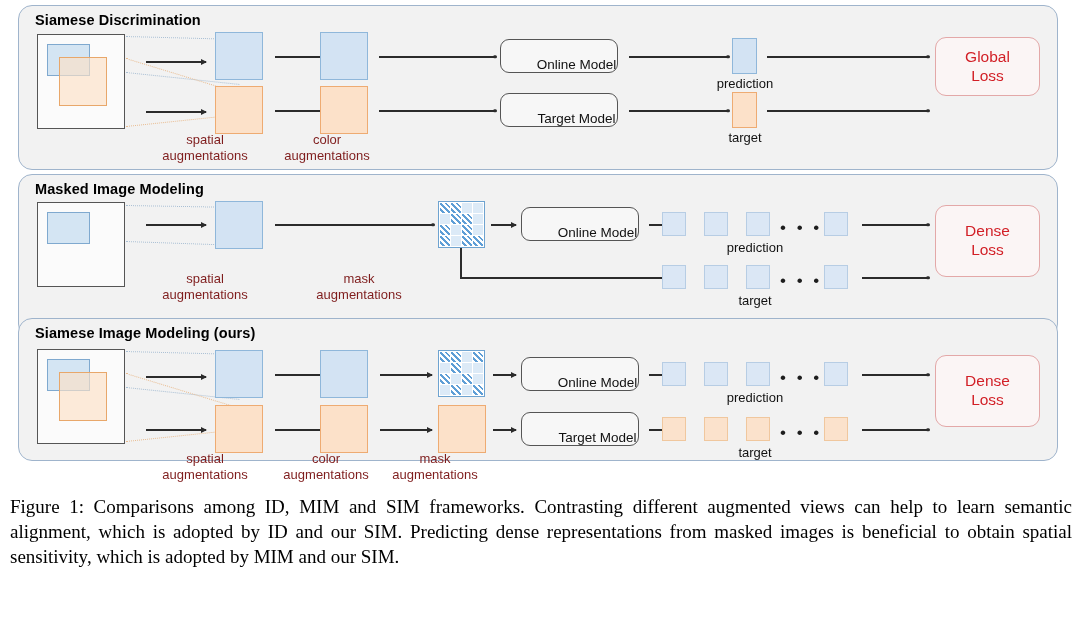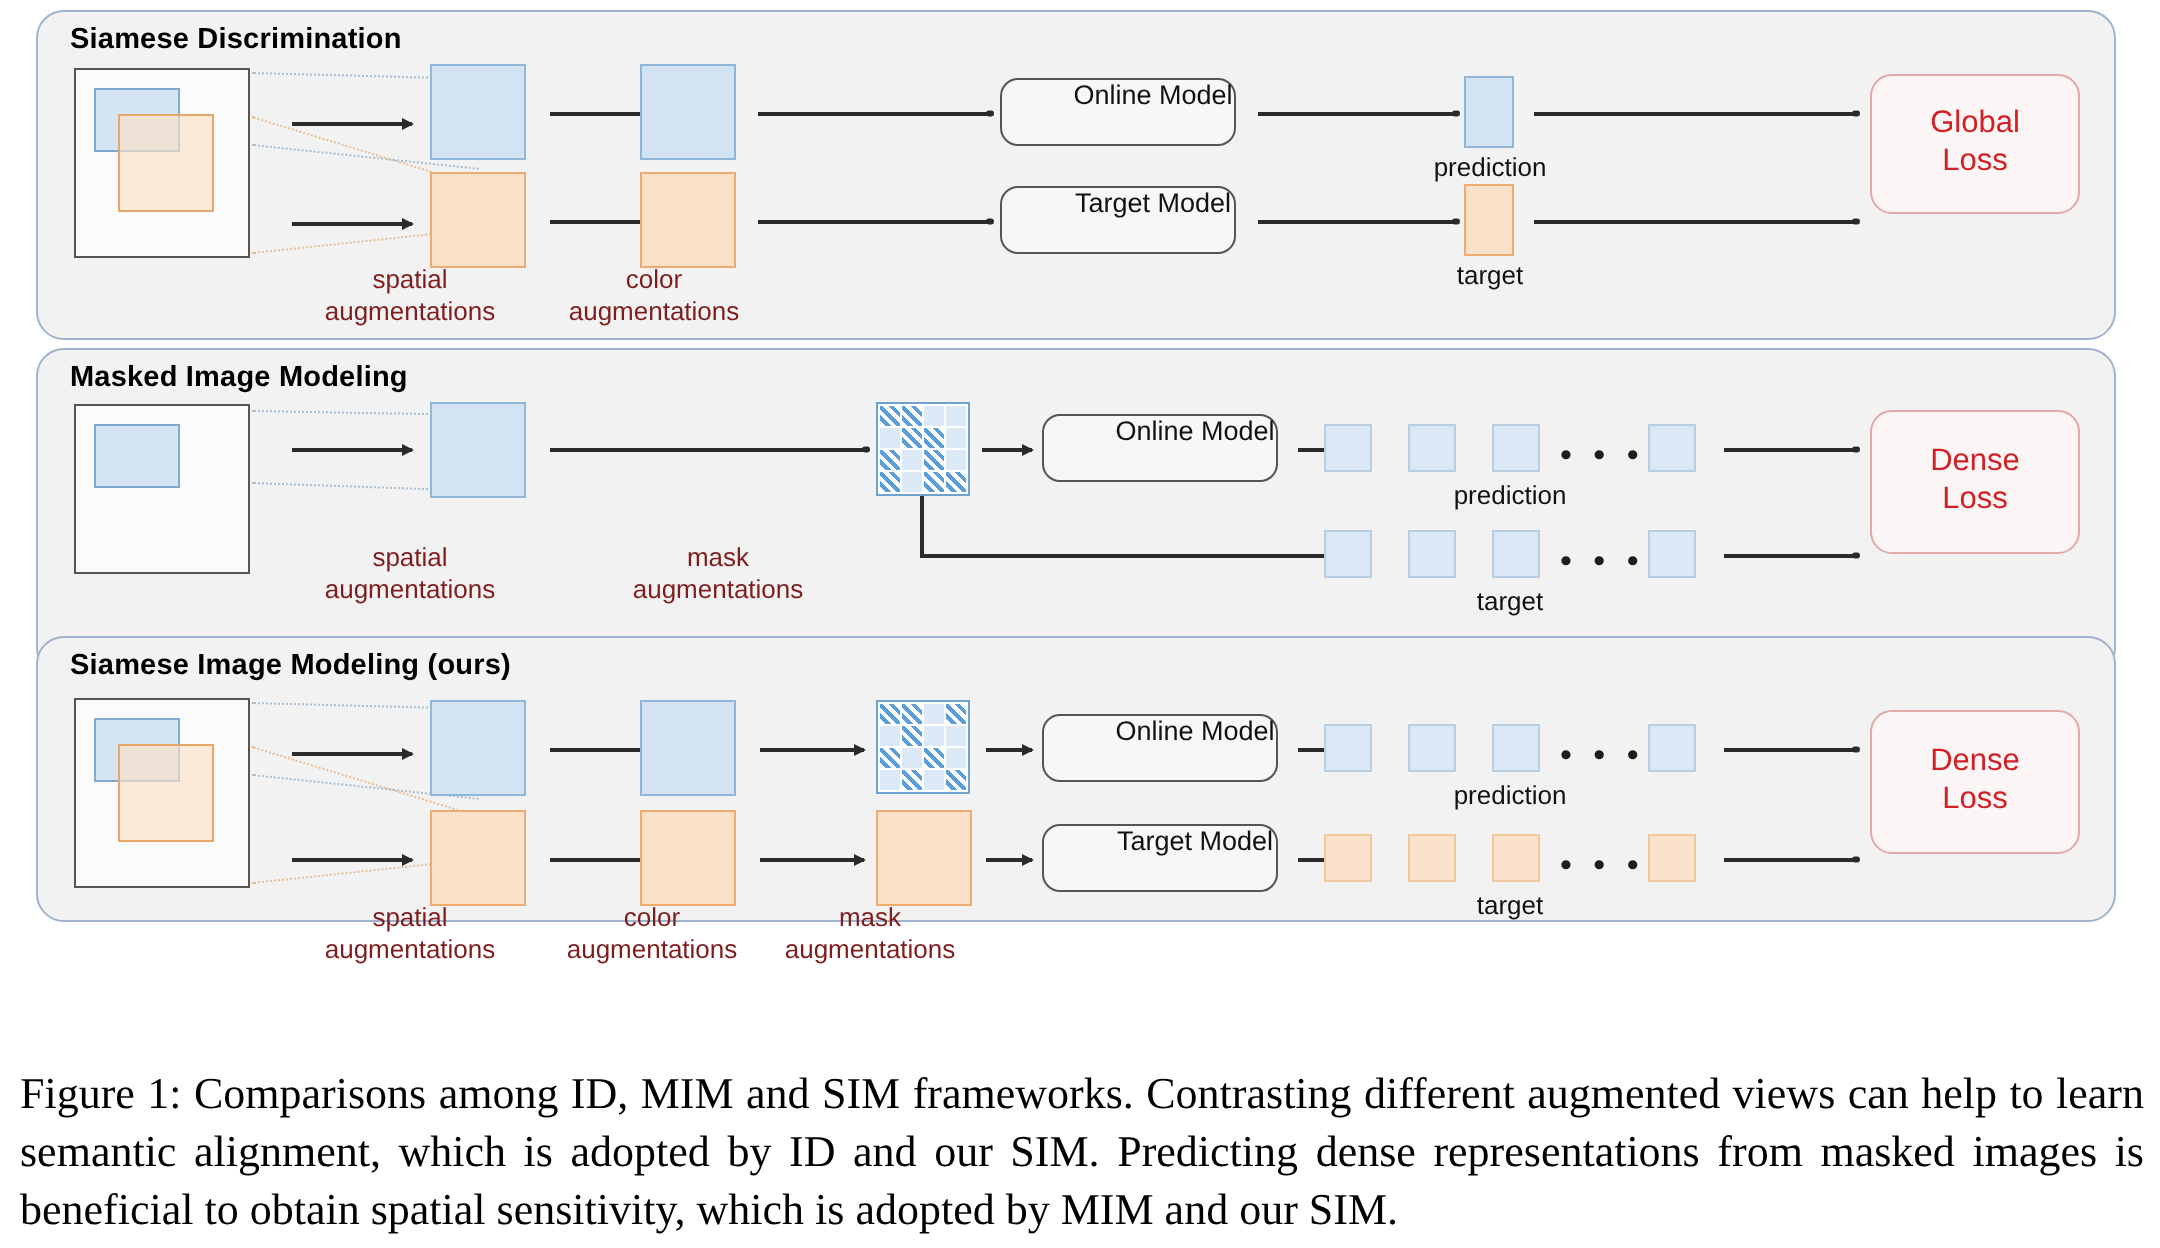--- a/index.html
+++ b/index.html
@@ -33,21 +33,21 @@
   .dots{position:absolute;font-size:17px;letter-spacing:3px;color:#1d1d1d;line-height:1;font-family:"Liberation Sans",sans-serif;}
 
   
   .maskgrid{position:absolute;display:grid;grid-template-columns:repeat(4,1fr);grid-template-rows:repeat(4,1fr);
             box-sizing:border-box;border:1.2px solid #6ea3d0;background:#ffffff;gap:1px;padding:1px;}
   .mp{background:#dceaf7;}
   .mp.m{background:repeating-linear-gradient(45deg,#ffffff 0 2px,#5e9ed6 2px 4px);}
 
   
   .model{position:absolute;box-sizing:border-box;background:#f7f7f7;border:1.3px solid #555;border-radius:9px;
-         display:flex;align-items:flex-start;justify-content:center;font-size:13.5px;color:#111;white-space:nowrap;padding-left:35px;}
+         display:flex;align-items:flex-end;justify-content:center;font-size:13.5px;color:#111;white-space:nowrap;padding-left:35px;}
 
   
   .loss{position:absolute;box-sizing:border-box;background:#fbf5f5;border:1.3px solid #e3a8a8;border-radius:11px;
         display:flex;flex-direction:column;align-items:center;justify-content:center;
         font-size:15.5px;color:#d21f26;line-height:1.22;white-space:nowrap;}
 
   
   .arr{position:absolute;height:1.6px;background:#2b2b2b;}
   .arr::after{content:"";position:absolute;right:-1px;top:50%;transform:translateY(-50%);
               width:0;height:0;border-left:6px solid #2b2b2b;border-top:3.4px solid transparent;border-bottom:3.4px solid transparent;}
@@ -58,22 +58,22 @@
 
   
   .guide{position:absolute;height:0;border-top:1.1px dotted #a9bfd4;transform-origin:0 0;}
   .guide.o{border-top-color:#e9bd92;}
 
   
   .lab{position:absolute;font-size:13px;color:#111;text-align:center;line-height:1.2;white-space:nowrap;}
   .lab2{position:absolute;font-size:13px;color:#7f1d1d;text-align:center;line-height:1.25;}
 
   
-  .caption{position:absolute;left:10px;top:532px;width:1062px;
-           font-family:"Liberation Serif",serif;font-size:22px;line-height:1.32;color:#000;text-align:justify;}
+  .caption{position:absolute;left:10px;top:494px;width:1062px;
+           font-family:"Liberation Serif",serif;font-size:19px;line-height:1.32;color:#000;text-align:justify;}
 </style>
 </head>
 <body>
 
 <div class="figure">
 
   <div class="panel" id="panel-1">
     <div class="panel-title">Siamese Discrimination</div>
 
     <div class="thumb" style="left:18px;top:28px;width:88px;height:95px;">
@@ -110,21 +110,21 @@
 
     <div class="arr dotend" style="left:610px;top:50px;width:99px;"></div>
     <div class="arr dotend" style="left:610px;top:104px;width:99px;"></div>
 
     <div class="sq blue" style="left:713px;top:32px;width:25px;height:36px;"></div>
     <div class="sq orange" style="left:713px;top:86px;width:25px;height:36px;"></div>
 
     <div class="arr dotend" style="left:748px;top:50px;width:161px;"></div>
     <div class="arr dotend" style="left:748px;top:104px;width:161px;"></div>
 
-    <div class="loss" style="left:916px;top:31px;width:105px;height:70px;">
+    <div class="loss" style="left:916px;top:31px;width:105px;height:59px;">
       <span>Global</span>
       <span>Loss</span>
     </div>
 
     <div class="lab" style="left:681px;top:70px;width:90px;">prediction</div>
     <div class="lab" style="left:681px;top:124px;width:90px;">target</div>
 
     <div class="lab2" style="left:118px;top:126px;width:136px;">
       <div>spatial</div>
       <div>augmentations</div>

